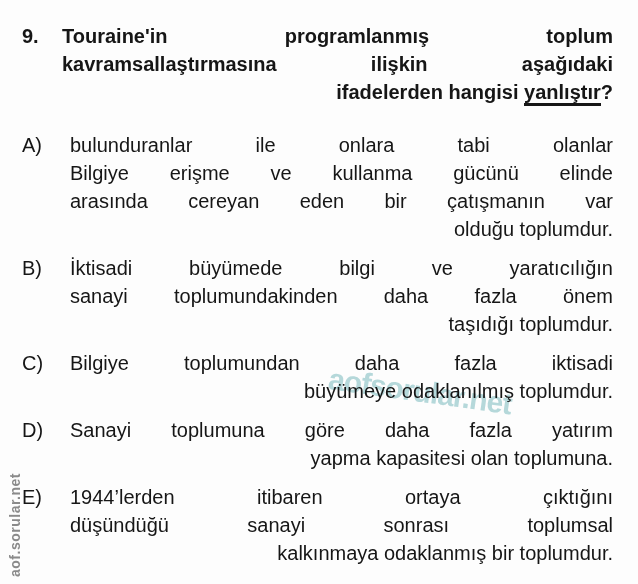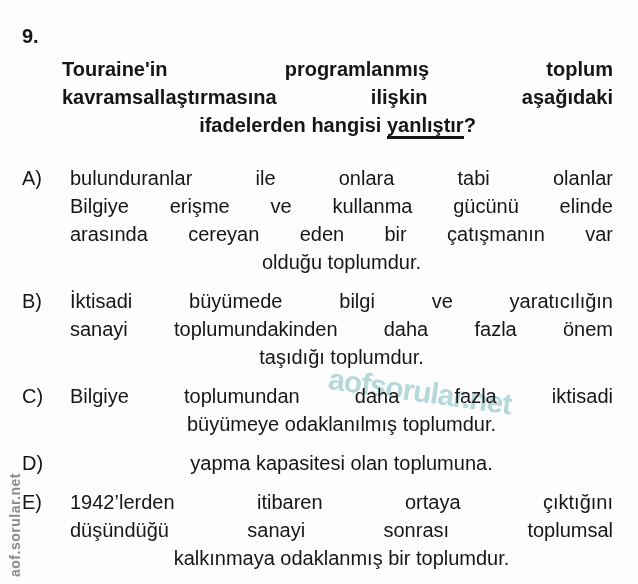--- a/index.html
+++ b/index.html
@@ -17,27 +17,27 @@
     z-index: 1;
     padding: 22px 25px 0 22px;
   }
   .question {
     display: flex;
     font-weight: 700;
     font-size: 20px;
     line-height: 28px;
   }
   .q-num { width: 40px; flex-shrink: 0; }
-  .q-body { flex: 1; margin-top: 33px; }
+  .q-body { flex: 1; }
   .jline {
     text-align: justify;
     text-align-last: justify;
     text-justify: inter-word;
   }
-  .lline { text-align: center; }
+  .lline { text-align: right; }
   .uword {
     border-bottom: 3px solid #161616;
     padding-bottom: 0px;
   }
   .options { margin-top: 25px; }
   .option {
     display: flex;
     font-size: 20px;
     line-height: 28px;
     margin-bottom: 11px;
@@ -119,28 +119,29 @@
         <div class="opt-letter">C)</div>
         <div class="opt-body">
           <div class="jline">Bilgiye toplumundan daha fazla iktisadi</div>
           <div class="lline">büyümeye odaklanılmış toplumdur.</div>
         </div>
       </div>
 
       <div class="option">
         <div class="opt-letter">D)</div>
         <div class="opt-body">
+          <div class="jline">Sanayi toplumuna göre daha fazla yatırım</div>
           <div class="lline">yapma kapasitesi olan toplumuna.</div>
         </div>
       </div>
 
       <div class="option">
         <div class="opt-letter">E)</div>
         <div class="opt-body">
-          <div class="jline">1942’lerden itibaren ortaya çıktığını</div>
+          <div class="jline">1944’lerden itibaren ortaya çıktığını</div>
           <div class="jline">düşündüğü sanayi sonrası toplumsal</div>
           <div class="lline">kalkınmaya odaklanmış bir toplumdur.</div>
         </div>
       </div>
 
     </div>
   </div>
 </div>
 
 </body></html>

